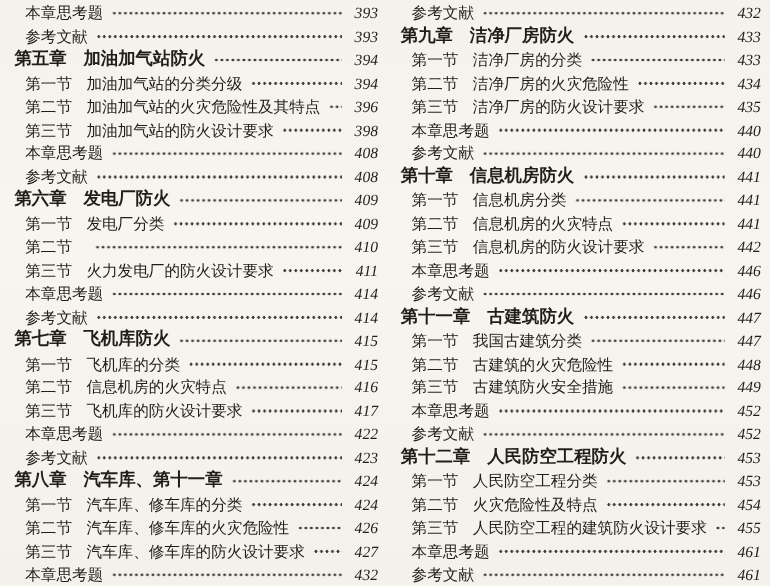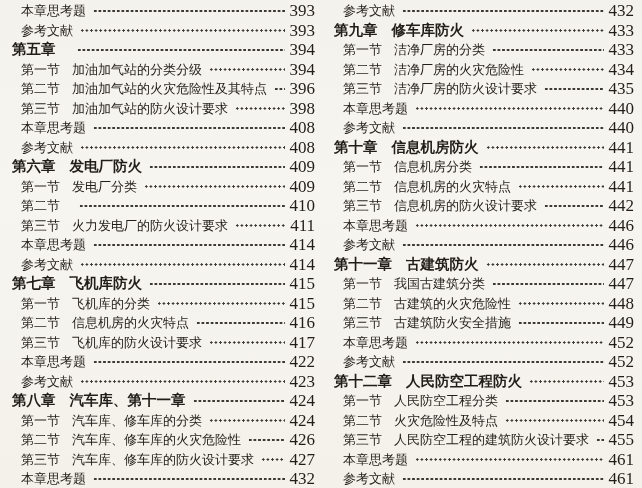--- a/index.html
+++ b/index.html
@@ -43,41 +43,43 @@
     margin: 0 5px 0 7px;
     background-image: radial-gradient(circle, #3d3a34 1.05px, rgba(0,0,0,0) 1.35px);
     background-size: 4.6px 100%;
     background-repeat: repeat-x;
     background-position: 0 0;
   }
   .pageno {
     flex: 0 0 auto;
     min-width: 25px;
     text-align: right;
-    font-size: 17px;
+    font-size: 13px;
     font-weight: normal;
+    font-style: italic;
   }
 </style>
 </head>
 <body>
 
 <div class="page">
   <div class="col col-left">
       <div class="row item">
         <span class="title">本章思考题</span>
         <span class="leader"></span>
         <span class="pageno">393</span>
       </div>
       <div class="row item">
         <span class="title">参考文献</span>
         <span class="leader"></span>
         <span class="pageno">393</span>
       </div>
       <div class="row chapter">
         <span class="prefix">第五章</span>
+        <span class="title">加油加气站防火</span>
         <span class="leader"></span>
         <span class="pageno">394</span>
       </div>
       <div class="row section">
         <span class="prefix">第一节</span>
         <span class="title">加油加气站的分类分级</span>
         <span class="leader"></span>
         <span class="pageno">394</span>
       </div>
       <div class="row section">
@@ -200,21 +202,21 @@
       </div>
     </div>
   <div class="col col-right">
       <div class="row item">
         <span class="title">参考文献</span>
         <span class="leader"></span>
         <span class="pageno">432</span>
       </div>
       <div class="row chapter">
         <span class="prefix">第九章</span>
-        <span class="title">修车库防火</span>
+        <span class="title">洁净厂房防火</span>
         <span class="leader"></span>
         <span class="pageno">433</span>
       </div>
       <div class="row section">
         <span class="prefix">第一节</span>
         <span class="title">洁净厂房的分类</span>
         <span class="leader"></span>
         <span class="pageno">433</span>
       </div>
       <div class="row section">

